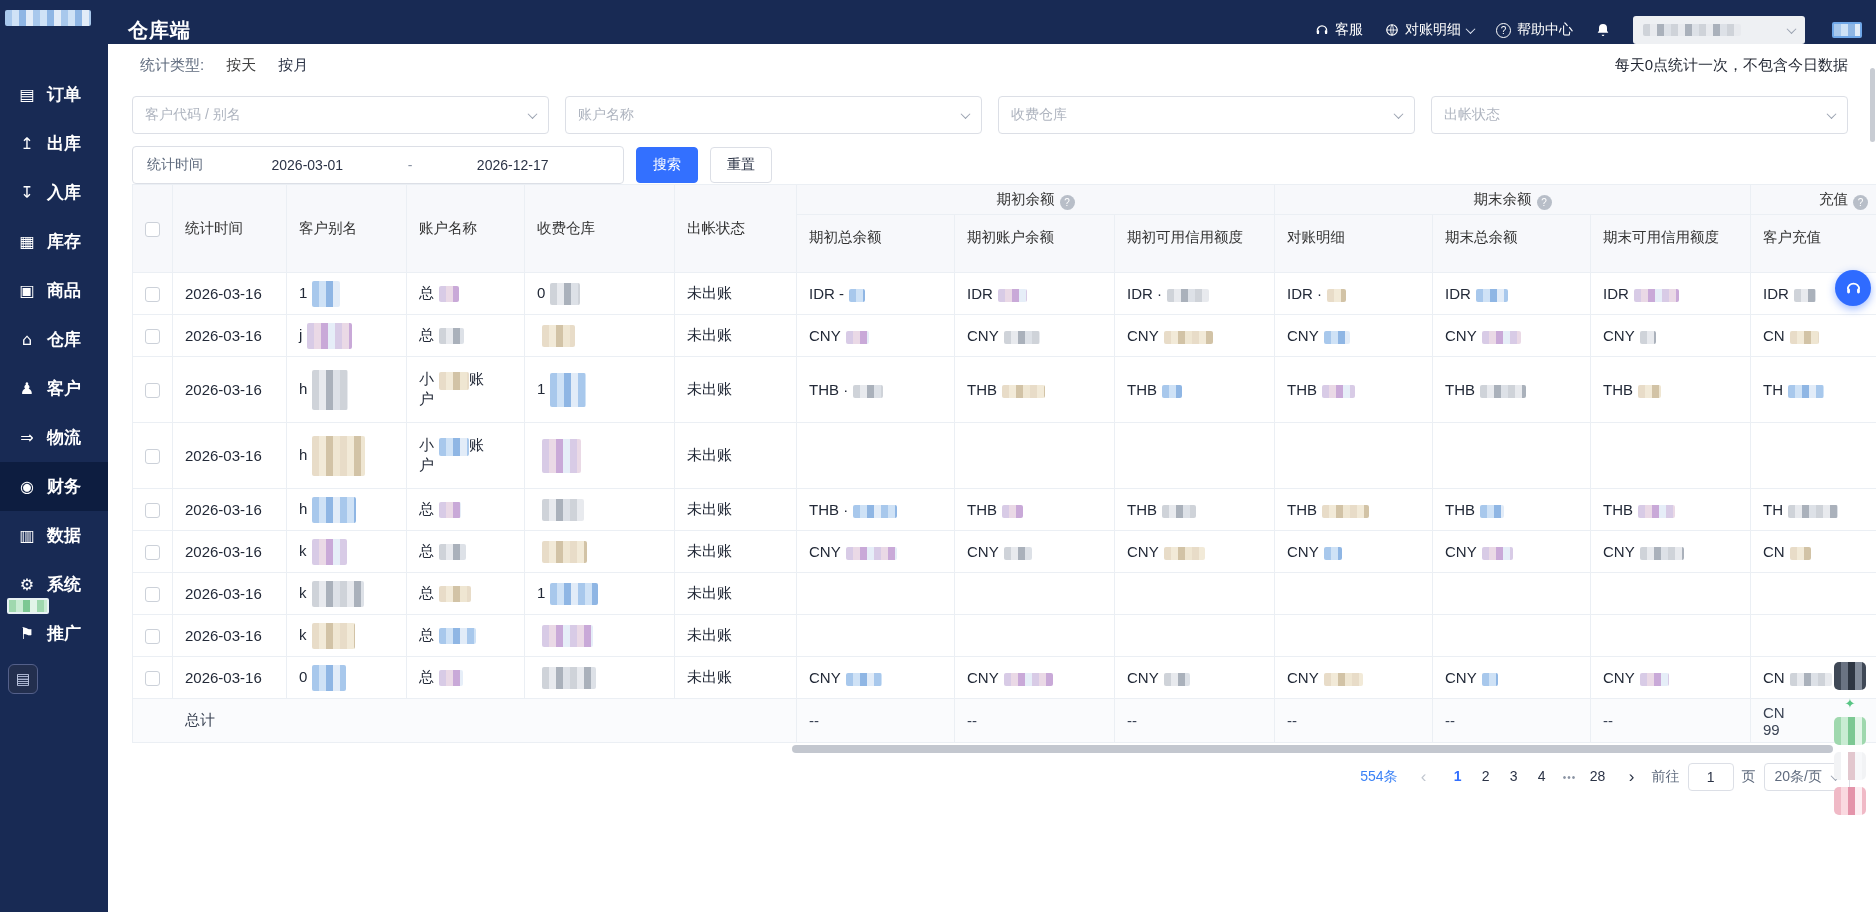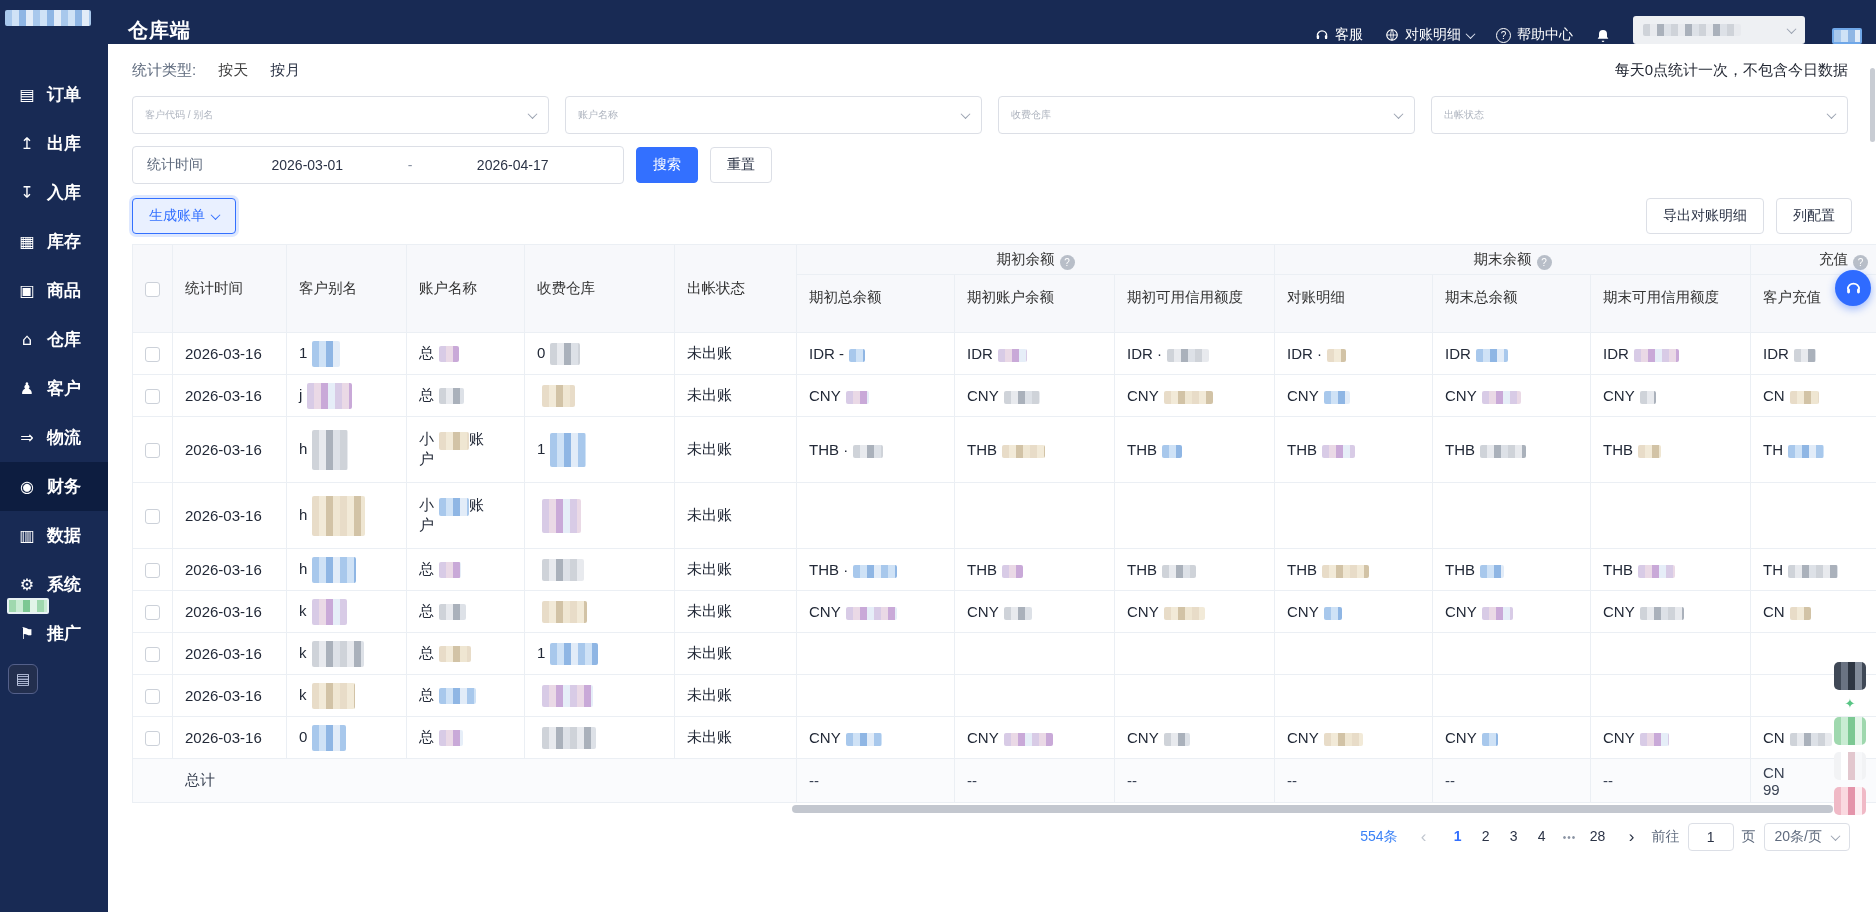--- a/index.html
+++ b/index.html
@@ -13,47 +13,47 @@
   .nav-item{display:flex;align-items:center;gap:11px;height:49px;padding-left:18px;color:#fff;font-size:17px;font-weight:700;cursor:pointer}
   .nav-item .glyph{font-size:16px;width:18px;text-align:center;font-weight:400;font-family:"DejaVu Sans",sans-serif}
   .nav-item.active{background:#0d1d40}
   .bot-float{position:absolute;left:2px;top:598px;width:42px;height:42px;border-radius:50%;overflow:hidden;border:2px solid #e8f2f4;z-index:9}
   .doc-float{position:absolute;left:8px;top:664px;width:30px;height:30px;border-radius:6px;background:#232f4e;border:1px solid #54608a;color:#cfd8f2;display:flex;align-items:center;justify-content:center;font-size:15px;z-index:9}
 
   
   .main{flex:1;display:flex;flex-direction:column;min-width:0}
   .topbar{height:44px;background:#182a54;display:flex;align-items:center;color:#fff;padding:16px 14px 0 20px;flex:none}
   .title{font-size:20px;font-weight:700;letter-spacing:1px}
-  .top-right{margin-left:auto;display:flex;align-items:flex-end;gap:22px;font-size:14px}
+  .top-right{margin-left:auto;display:flex;align-items:center;gap:22px;font-size:14px}
   .top-item{display:inline-flex;align-items:center;gap:6px;cursor:pointer;white-space:nowrap}
   .qcirc{width:15px;height:15px;border:1.4px solid #fff;border-radius:50%;font-size:10px;display:inline-flex;align-items:center;justify-content:center}
   .chev{width:7px;height:7px;border-right:1.6px solid #9aa2b0;border-bottom:1.6px solid #9aa2b0;transform:rotate(45deg) translate(-1px,-1px);display:inline-block}
   .chev.white{border-color:#dfe5f2}
   .chev.blue{border-color:#3370ff}
   .user-select{width:172px;height:28px;background:rgba(255,255,255,.93);border-radius:3px;display:inline-flex;align-items:center;justify-content:space-between;padding:0 10px;cursor:pointer}
   .avatar{width:30px;height:30px;border-radius:50%;overflow:hidden;border:2px solid #6fa7e8}
 
   
   .tabbar{height:42px;background:#e7ebf2;display:flex;align-items:center;gap:8px;padding:0 54px 0 18px;position:relative;flex:none}
   .tab{height:33px;padding:0 16px;display:inline-flex;align-items:center;gap:9px;font-size:14px;color:#5a6375;background:#dde3ec;border-radius:4px;cursor:pointer}
   .tab.active{background:#fff;color:#23293a}
   .tab .x{color:#98a0ad;font-size:15px;line-height:1;cursor:pointer}
   .tab-menu{position:absolute;right:10px;top:5px;width:33px;height:33px;background:#fff;border-radius:4px;display:flex;flex-direction:column;align-items:center;justify-content:center;cursor:pointer}
   .tab-menu i{display:block;width:15px;height:2px;background:#4a5568;margin:2px 0}
   .vscroll{position:absolute;right:1px;top:68px;width:5px;height:74px;border-radius:3px;background:#c8ccd3;z-index:10}
 
   
   .content{flex:1;background:#fff;padding-left:24px;display:flex;flex-direction:column;min-height:0;position:relative}
-  .stat-row{display:flex;align-items:center;margin:12px 28px 0 0;font-size:15px;height:28px}
+  .stat-row{display:flex;margin:12px 28px 0 8px;font-size:15px;height:28px}
   .stat-label{color:#5f6b7e}
   .stat-opt{margin-left:22px;cursor:pointer;color:#2b3346}
   .stat-opt.active{color:#404040}
   .note{margin-left:auto;color:#1f2430;font-size:15px}
   .selects-row{display:flex;gap:16px;margin:12px 28px 0 0}
-  .select{flex:1;height:38px;border:1px solid #dcdfe6;border-radius:4px;display:flex;align-items:center;justify-content:space-between;padding:0 12px;color:#aeb4bf;font-size:10px;background:#fff;cursor:pointer}
+  .select{flex:1;height:38px;border:1px solid #dcdfe6;border-radius:4px;display:flex;align-items:center;justify-content:space-between;padding:0 12px;color:#aeb4bf;font-size:14px;background:#fff;cursor:pointer}
   .date-row{display:flex;align-items:center;gap:12px;margin-top:12px}
   .date-box{width:492px;height:38px;border:1px solid #dcdfe6;border-radius:4px;display:flex;align-items:center;font-size:14px;padding:0 14px;cursor:pointer}
   .date-box .lbl{color:#5f6b7e;margin-right:8px}
   .date-box .dval{flex:1;text-align:center;color:#2b3346}
   .date-box .sep{color:#8a93a3;padding:0 4px}
   .btn{height:36px;padding:0 16px;border-radius:4px;font-size:14px;display:inline-flex;align-items:center;justify-content:center;gap:7px;cursor:pointer;border:1px solid #dcdfe6;background:#fff;color:#2b3346;white-space:nowrap}
   .btn.primary{background:#3370ff;border-color:#3370ff;color:#fff}
   .toolbar-row{display:flex;align-items:center;margin:14px 24px 10px 0}
   .btn.gen{background:#e9f0ff;border:1px solid #3370ff;color:#3370ff;box-shadow:0 0 0 3px rgba(51,112,255,.16)}
   .toolbar-right{margin-left:auto;display:flex;gap:12px}
@@ -232,36 +232,26 @@
             <span class="ph">出帐状态</span>
             <span class="chev"></span>
           </div>
         </div>
 
       <div class="date-row">
         <div class="date-box">
           <span class="lbl">统计时间</span>
           <span class="dval">2026-03-01</span>
           <span class="sep">-</span>
-          <span class="dval">2026-04-17</span>
+          <span class="dval">2026-12-17</span>
         </div>
         <button class="btn primary">搜索</button>
         <button class="btn">重置</button>
       </div>
 
-      <div class="toolbar-row">
-        <button class="btn gen">
-          <span>生成账单</span>
-          <span class="chev blue"></span>
-        </button>
-        <div class="toolbar-right">
-          <button class="btn">导出对账明细</button>
-          <button class="btn">列配置</button>
-        </div>
-      </div>
 
       <div class="table-wrap">
         <table>
           <colgroup>
             <col style="width:40px">
               <col style="width:114px">
               <col style="width:120px">
               <col style="width:118px">
             <col style="width:150px">
               <col style="width:122px">

